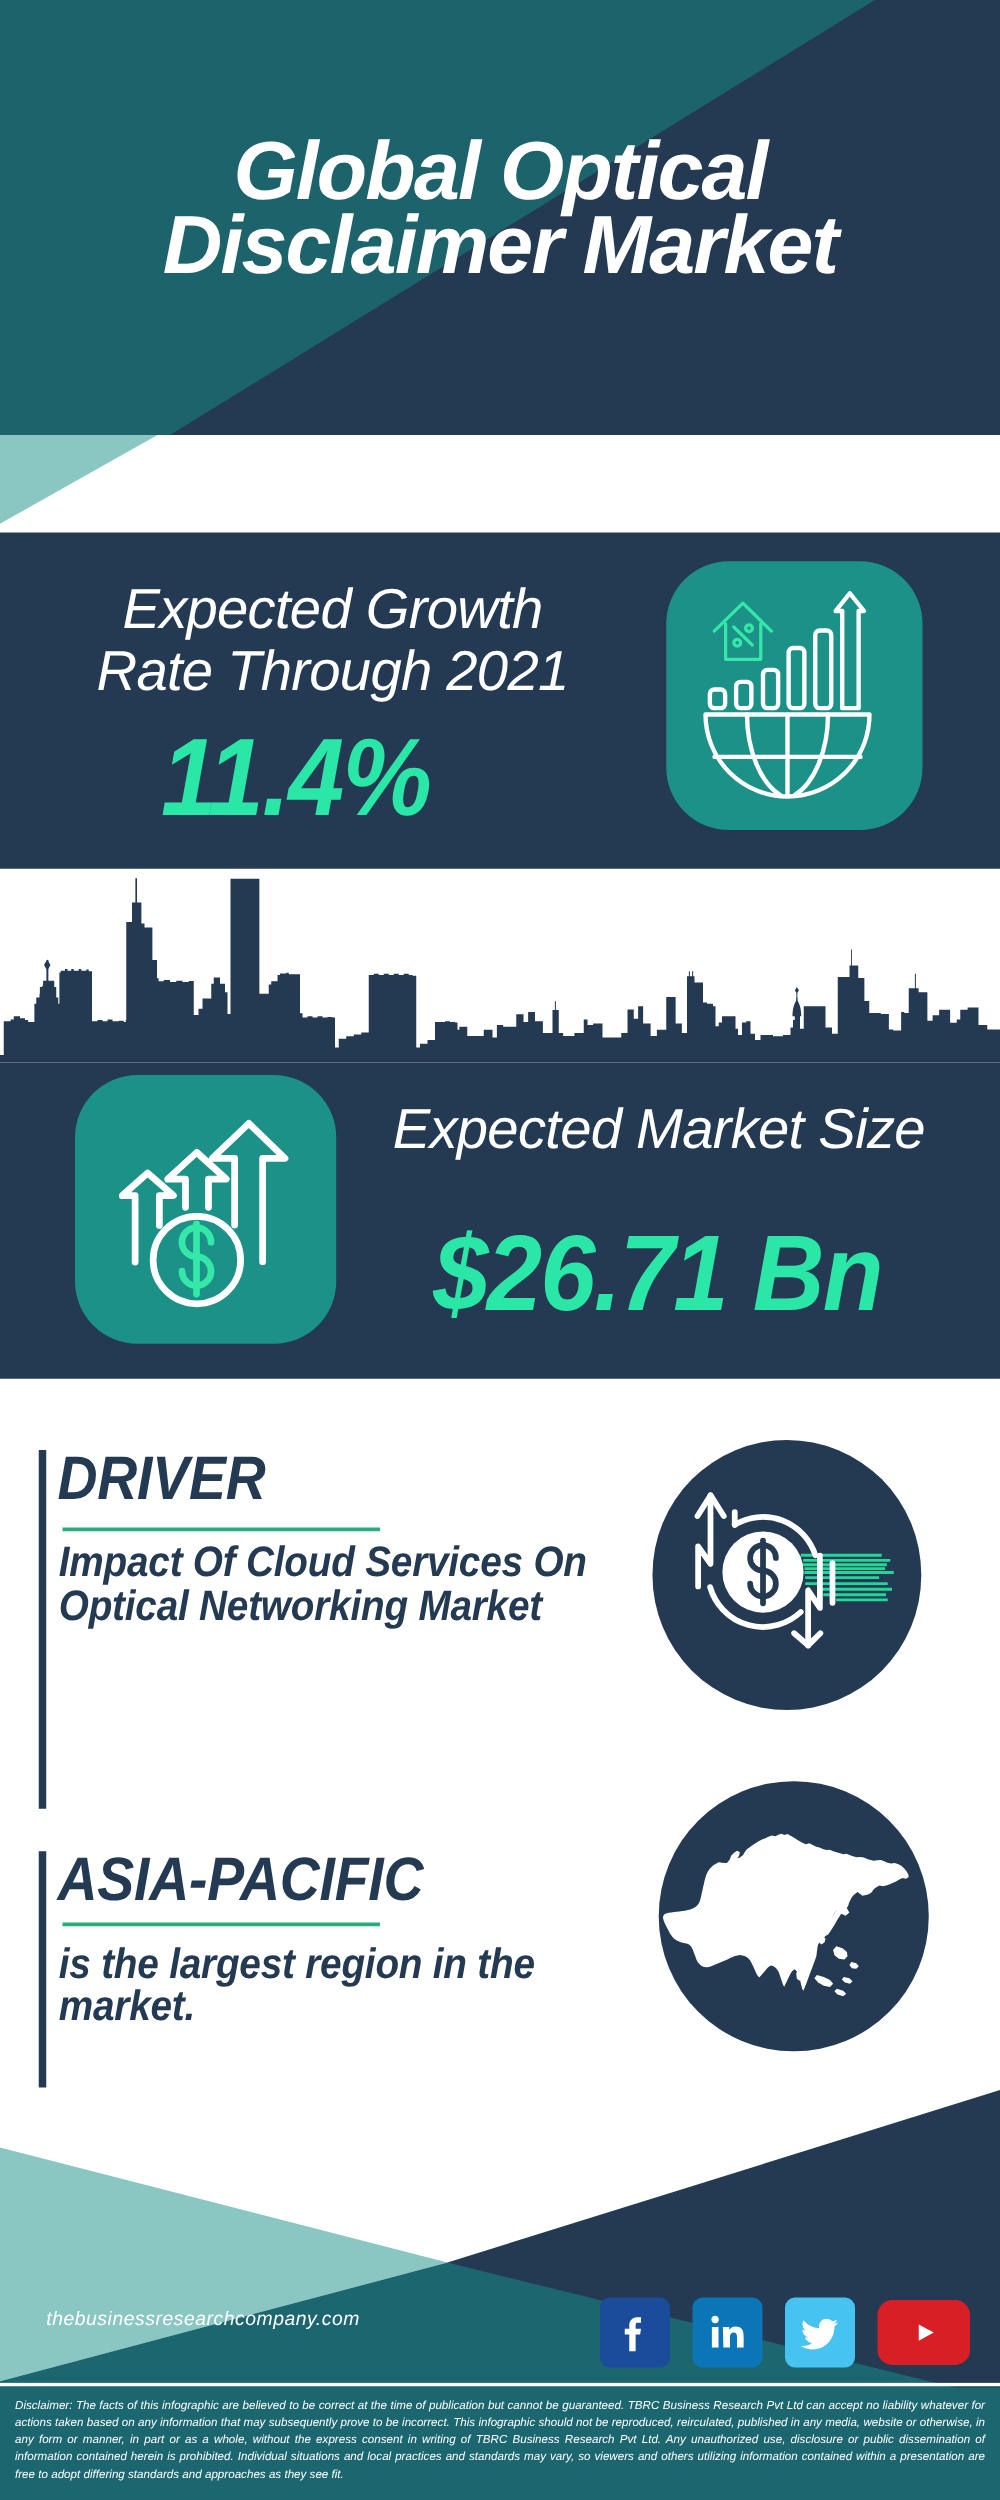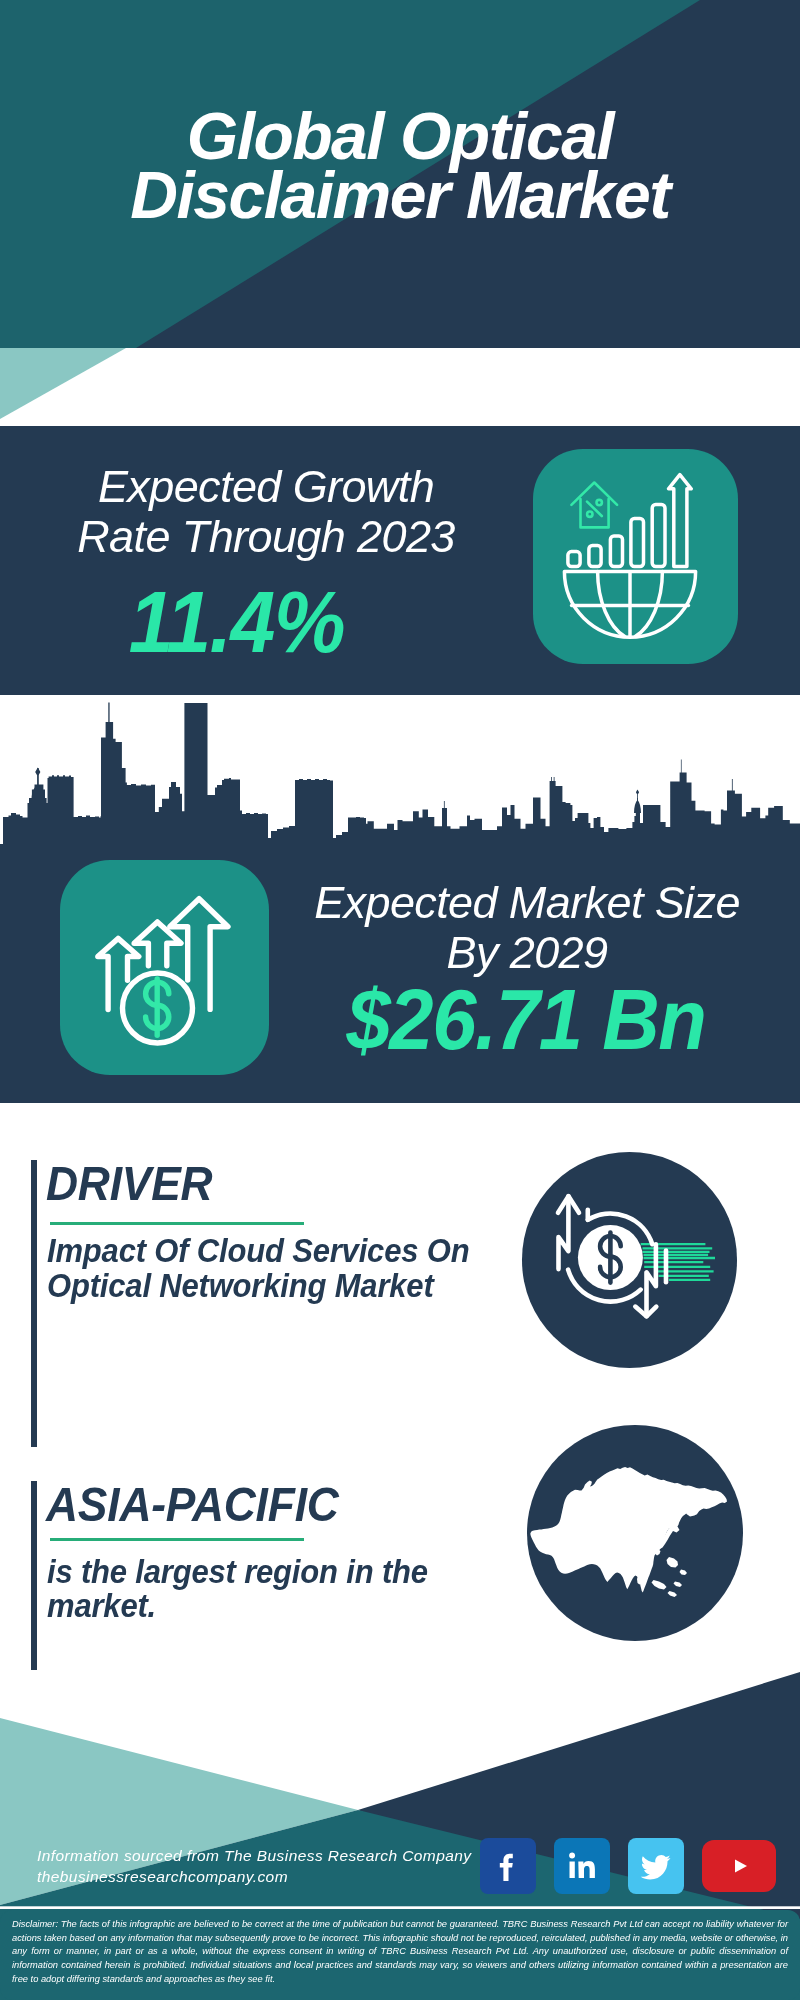--- a/index.html
+++ b/index.html
@@ -50,41 +50,41 @@
   .social{position:absolute;left:480px;top:1838px;width:300px;height:56px;}
   .sbtn{position:absolute;top:0;width:56px;height:56px;border-radius:8px;display:block;}
   .sbtn svg{position:absolute;left:8px;top:8px;}
   .sb-fb{left:0;background:#1b4b9b;}
   .sb-li{left:74px;background:#0b76b7;}
   .sb-tw{left:148px;background:#46c3f0;}
   .sb-yt{left:222px;width:74px;height:52px;top:2px;border-radius:12px;background:#d81f26;}
   .sb-yt svg{left:17px;top:6px;}
   .disclaimer{position:absolute;left:0;top:1910px;width:800px;height:90px;background:#1c6670;
     color:#ffffff;font-size:9.3px;line-height:13.7px;text-align:justify;padding:8px 12px 0 12px;
-    box-sizing:border-box;border-radius:12px;}
+    box-sizing:border-box;}
 </style>
 </head>
 <body>
 
 <div class="page">
 
   <svg class="bg" width="800" height="430" viewBox="0 0 800 430">
     <rect x="0" y="0" width="800" height="348" fill="#1d636c"></rect>
     <polygon points="700,0 800,0 800,348 136,348" fill="#243a52"></polygon>
     <polygon points="0,348 126,348 0,419" fill="#8ac7c3"></polygon>
   </svg>
   <div class="title">
     <div>Global Optical</div>
     <div>Disclaimer Market</div>
   </div>
 
   <div class="band-growth">
     <div class="growth-label">
       <div>Expected Growth</div>
-      <div>Rate Through 2023</div>
+      <div>Rate Through 2021</div>
     </div>
     <div class="growth-value">11.4%</div>
     <div class="growth-icon-box">
       <svg width="205" height="215" viewBox="0 0 205 215">
         <g fill="none" stroke="#ffffff" stroke-width="3.5" stroke-linejoin="round" stroke-linecap="round">
           <path d="M31.4 122.6 L162.6 122.6 A65.6 65.6 0 0 1 31.4 122.6 Z"></path>
           <path d="M97 124.5 L97 187.8"></path>
           <path d="M64.6 122.6 C64.6 152 76 178 91.5 187.3"></path>
           <path d="M129.4 122.6 C129.4 152 118 178 102.5 187.3"></path>
           <path d="M38.6 156.5 L155.4 156.5"></path>
@@ -109,21 +109,20 @@
   </div>
 
   <div class="band-market">
     <svg class="skyline" width="800" height="160" viewBox="0 0 800 160">
       <path d="M0 850V844H3V817H8.5V815.5H11V813H16V814.5H20V816H22.5V817.5H27.5V803H29V798H31.9V789.5H34.5V784.5H36.9V784.5H37.3V768H38.3V768H38.7V784.5H41.2V784.5H43.4V789.5H45V798H46.6V803H47.5V778H48.6V776.5H52V775.2H54V776.5H57V775.2H59V776.5H63V775.2H65V776.5H69V775.5H71V777H73.6V817H78V816H82V817H86V815.5H90V817H95V816.5H99V817.5H100.6V816H101V737.5H105.6V721.9H107.9V721.9H108.3V702.5H109.2V702.5H109.6V721.9H113.1V738.8H115.6V741.9H121.9V768H125.6V782.5H126.9V785H131V784H136V785.5H141V784.5H146V785.5H151V784.8H155V811.9H158.8V806.9H162V798.7H169V786.9H171V781.9H176V786.9H180V793.7H182V811.2H184.4V703H207.5V795H209V795H215V787.5H217V785H222V780H224V778.7H229V778.1H231V779.4H240V810.6H242V814H246V813H250V814H254V813H258V814H262V813.5H266V814H268V838H271V831H275V831H277V829H281V829H283V827.5H287V827.5H289V826H293V826H295V780H299V779H303V780H307V779H311V780H315V779H319V780H323V779H327V780H330V780.5H333V838H336V835H340V835H342V832H346V832H348V817.5H356V817H360V817.5H364V818H366V823.8H367.5V821.3H372.5V821.3H373.8V828.8H386.3V828.8H387V823.8H393.8V823.8H394V830H397.5V830H397.5V820H401.3V820H402.5V821.3H412.5V821.3H413V811.3H417.5V811.3H418.8V817.5H422V817.5H422.5V809.5H427.5V809.5H428V817H433.8V817H434.3V826.3H441.3V826.3H442V808H443.6V808H443.9V801H444.4V801H444.7V808H446.3V808H447V826.3H450V826.3H450.5V828.8H458.8V828.8H459.5V826.3H466.3V826.3H467V815.5H469.5V815.5H470V820H473.8V820H474.5V818.8H481.3V818.8H482V830H496.3V830H497V826.3H501.3V826.3H502V807.5H506.3V807.5H507V815H510V815H510.5V805H513.8V805H514.5V818.8H520V818.8H520.5V828.8H525V828.8H525.5V823.8H532.5V823.8H533V797.5H540V797.5H540.5V818.8H545V818.8H545.5V826.3H548.7V826.3H549.6V781H550.8V781H551.1V777H551.6V777H551.9V781H553.4V781H553.7V777H554.2V777H554.5V781H555V781H555.6V786H562V786H562.4V802H565V802H565.6V803H570V803H570.4V805H572V805H572.4V821H574.4V821H575V818H577V818H577.6V813H588V813H588.4V823H590V823H590.4V828H593V828H593.6V818H596.4V818H597V817H600V817H600.4V827H603.6V827H604V832H608V832H608.4V828H618V828H618.4V829H626V829H626.4V828H632V828H632.4V822H634V822H634.4V816H635.6V816H635.8V810H636.9V810H637.1V798H637.7V798H637.9V810H639.4V810H640V823H642.4V823H643V805H660V805H660.4V822H665V822H665.6V827H670V827H670.2V781.5H679.3V781.5H679.6V772.4H680.7V772.4H680.9V759.6H681.4V759.6H681.6V772.4H686.3V772.4H686.6V782.4H691.2V782.4H691.5V800.7H695V800.7H695.4V810.4H703.8V810.4H704.6V811.2H710.8V811.2H711.1V823.5H714.3V823.5H714.6V824.4H720.4V824.4H720.9V809.5H723V809.5H723.4V810.4H726.5V810.4H727V790.6H731.6V790.6H731.9V778.9H732.4V778.9H732.7V790.6H734.4V790.6H734.9V793.7H741.4V793.7H741.9V816.5H745.8V816.5H746.1V812.1H751V812.1H751.3V807.7H759.8V807.7H760.1V818.2H765V818.2H765.4V815.6H767.6V815.6H768.2V807.7H773.8V807.7H774.1V806H782.5V806H782.8V820H789.5V820H789.8V823.5H800V823.5H800V850Z" fill="#243a52" transform="translate(0,-695)"></path>
       <path d="M31.6 799 C31.6 793 33.4 788 37.8 784.2 C42.2 788 44 793 44 799 Z M37.3 785 L37.3 776 L38.3 776 L38.3 785 Z M37.8 767.5 L40.4 772 L37.8 776.5 L35.2 772 Z" fill="#243a52" transform="translate(0,-695)"></path>
       <path d="M634.0 813 C634.0 807 635.4 802.5 637.5 799.8 C639.6 802.5 641 807 641 813 Z M637.1 800.5 L637.1 794 L637.9 794 L637.9 800.5 Z M637.5 789.5 L639.1 792.2 L637.5 794.9 L635.9 792.2 Z" fill="#243a52" transform="translate(0,-695)"></path>
     </svg>
     <div class="market-label">
       <div>Expected Market Size</div>
-      <div>By 2029</div>
     </div>
     <div class="market-value">$26.71 Bn</div>
     <div class="market-icon-box">
       <svg width="205" height="215" viewBox="0 0 205 215">
         <g fill="none" stroke="#ffffff" stroke-width="5.4" stroke-linecap="round" stroke-linejoin="round">
           <path d="M48.1 149.6 L48.1 96.5 L37.8 96.5 L58.1 78.4 L78.8 96.5 L67.5 96.5 L67.5 120.3"></path>
           <path d="M88.4 105.8 L88.4 83.3 L74.1 83.3 L97.4 61.9 L121 83.3 L106.8 83.3 L106.8 105.8"></path>
           <path d="M127.7 120 L127.7 66.7 L109.8 66.7 L139.1 38.7 L168 66.7 L150.1 66.7 L150.1 149.4"></path>
           <circle cx="97.5" cy="148" r="35"></circle>
         </g>
@@ -188,21 +187,20 @@
     </div>
   </div>
 
   <svg class="footer-bg" width="800" height="350" viewBox="0 0 800 350">
     <polygon points="0,68 358,160 0,255" fill="#8ac7c3"></polygon>
     <polygon points="800,22 358,160 800,350 " fill="#243a52"></polygon>
     <polygon points="358,160 800,269 800,350 0,350 0,255" fill="#1c6670"></polygon>
     <rect x="0" y="256.3" width="800" height="2.7" fill="#ffffff"></rect>
   </svg>
   <div class="footer-text">
-    <div>Information sourced from The Business Research Company</div>
     <div>thebusinessresearchcompany.com</div>
   </div>
   <div class="social">
     <a class="sbtn sb-fb">
       <svg viewBox="0 0 40 40" width="40" height="40">
           <path d="M24.8 12.2h-3.1c-0.6 0-1.2 0.7-1.2 1.6v3.2h4.3l-0.7 4.5h-3.6V35h-5.1V21.5h-3.6V17h3.6v-2.7c0-3.6 2.5-6.5 5.9-6.5h3.5v4.4z" fill="#ffffff"></path>
         </svg>
     </a>
     <a class="sbtn sb-li">
       <svg viewBox="0 0 40 40" width="40" height="40">

